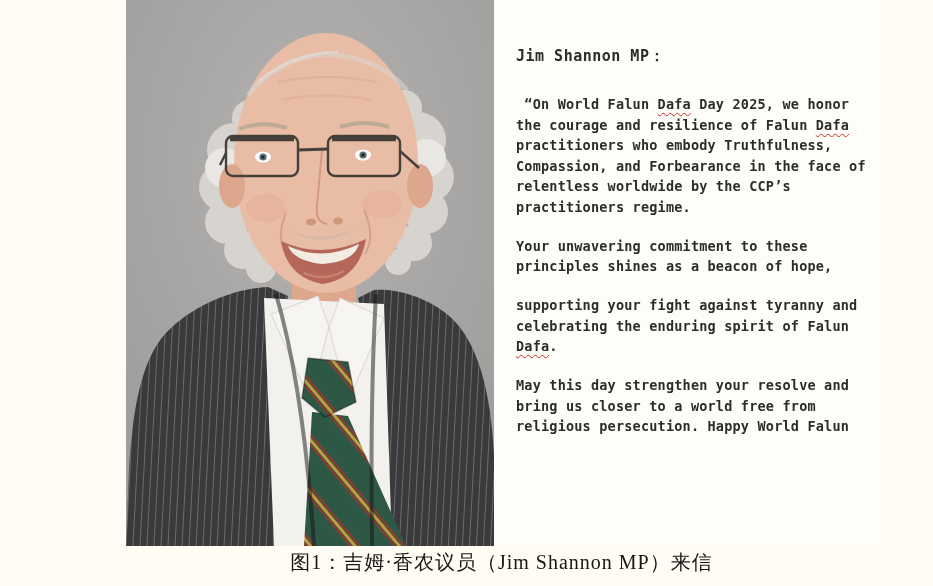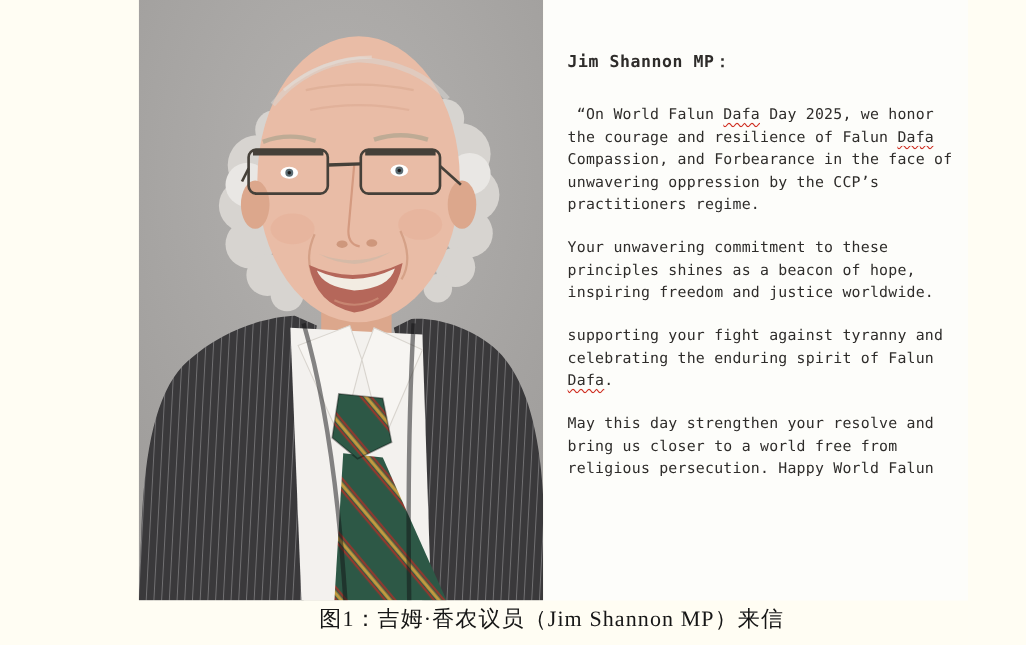--- a/index.html
+++ b/index.html
@@ -40,20 +40,21 @@
     letter-spacing:0.5px;
     white-space:pre;
   }
   .letter-body{margin-top:28px;}
   .paragraph{margin:0 0 18.5px 0;}
   .line{
     font-size:13.5px;
     line-height:20.5px;
     white-space:pre;
     letter-spacing:0.2px;
+    font-weight:bold;
   }
   .squiggle{
     text-decoration:underline;
     text-decoration-style:wavy;
     text-decoration-color:var(--squiggle-color,#cf2e21);
     text-decoration-thickness:1px;
     text-underline-offset:3px;
   }
   .caption{
     position:absolute;
@@ -179,28 +180,28 @@
         </g>
       </svg>
     </div>
 
     <div class="letter" style="background: rgb(253, 253, 250); color: rgb(46, 44, 42);">
       <div class="salutation">Jim Shannon MP：</div>
       <div class="letter-body" id="letter-body">
           <div class="paragraph">
             <div class="line"> “On World Falun <span class="squiggle">Dafa</span> Day 2025, we honor</div>
             <div class="line">the courage and resilience of Falun <span class="squiggle">Dafa</span></div>
+            <div class="line">practitioners who embody Truthfulness,</div>
             <div class="line">Compassion, and Forbearance in the face of</div>
-            <div class="line">unwavering oppression by the CCP’s</div>
+            <div class="line">relentless worldwide by the CCP’s</div>
             <div class="line">practitioners regime.</div>
           </div>
           <div class="paragraph">
             <div class="line">Your unwavering commitment to these</div>
             <div class="line">principles shines as a beacon of hope,</div>
-            <div class="line">inspiring freedom and justice worldwide.</div>
           </div>
           <div class="paragraph">
             <div class="line">supporting your fight against tyranny and</div>
             <div class="line">celebrating the enduring spirit of Falun</div>
             <div class="line"><span class="squiggle">Dafa</span>.</div>
           </div>
           <div class="paragraph">
             <div class="line">May this day strengthen your resolve and</div>
             <div class="line">bring us closer to a world free from</div>
             <div class="line">religious persecution. Happy World Falun</div>

